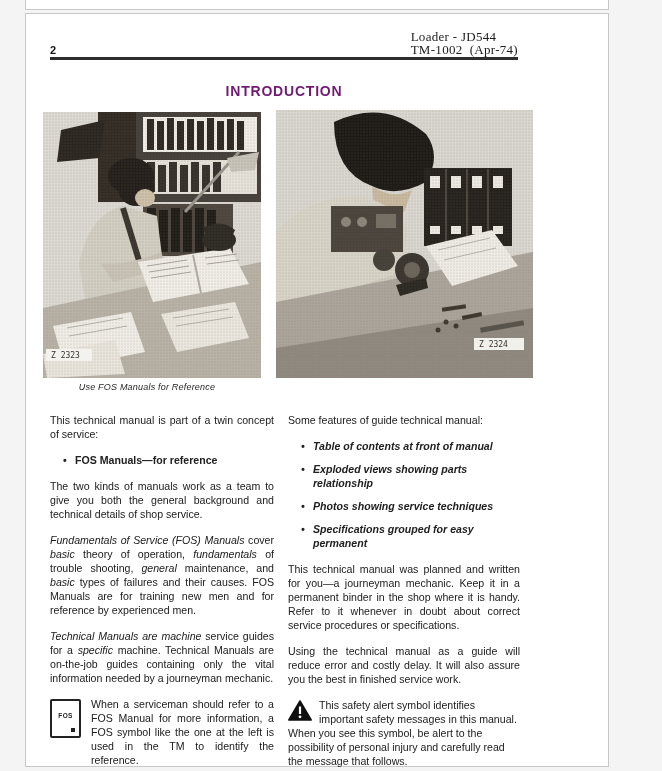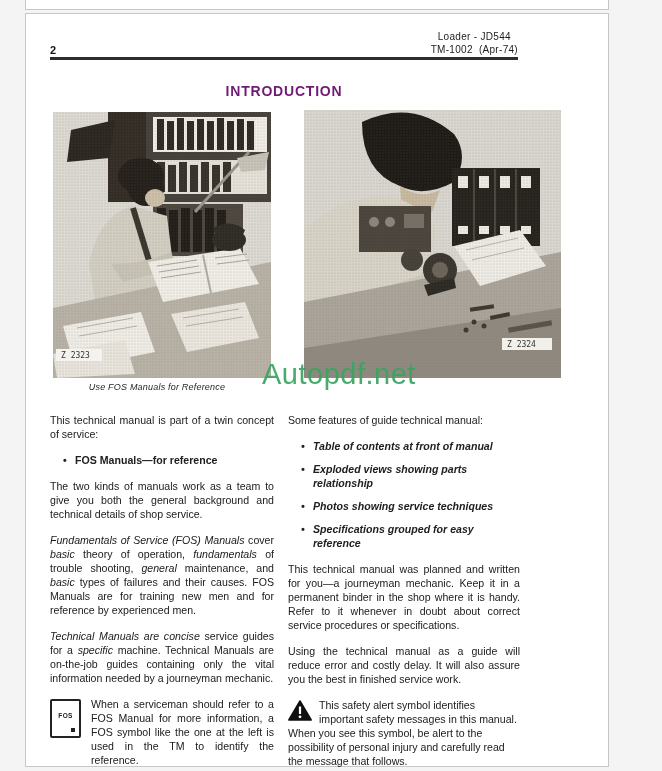--- a/index.html
+++ b/index.html
@@ -18,32 +18,32 @@
     background:#fff;border:1px solid #c7c7c9;
   }
   
   .header{
     position:absolute;left:24px;top:16px;width:468px;
     display:flex;justify-content:space-between;align-items:flex-end;
     border-bottom:3px solid #2d2d2d;padding-bottom:1px;
   }
   .pagenum{font-weight:bold;font-size:11px;color:#161616;}
   .docid{
-    text-align:center;font-family:Liberation Sans, sans-serif;
-    font-size:10px;line-height:13px;color:#1d1d1d;letter-spacing:.3px;
+    text-align:left;font-family:Liberation Serif, serif;
+    font-size:13px;line-height:13px;color:#1d1d1d;letter-spacing:.3px;
   }
   
   .title{
     position:absolute;left:24px;top:69px;width:468px;text-align:center;
     font-size:14px;font-weight:bold;letter-spacing:.8px;color:#701a75;
   }
   
   figure.photo{position:absolute;margin:0;}
-  .photo-left{left:27px;top:98px;width:208px;}
-  .photo-right{left:278px;top:96px;width:216px;}
+  .photo-left{left:17px;top:98px;width:208px;}
+  .photo-right{left:250px;top:96px;width:216px;}
   figure.photo svg{display:block;}
   figcaption{
     font-size:9px;font-style:italic;color:#262626;
     text-align:center;margin-top:4px;letter-spacing:.2px;
   }
   
   .watermark{
     position:absolute;left:236px;top:344px;z-index:6;
     font-size:29px;letter-spacing:.5px;opacity:.92;
     font-family:"Liberation Sans",sans-serif;
@@ -240,50 +240,49 @@
           <circle cx="162" cy="220" r="2.5"></circle>
       </g>
       <rect x="204" y="214" width="44" height="5" fill="#57524a" transform="rotate(-10 226 216)"></rect>
       <rect width="257" height="268" fill="url(#ht2)" opacity="0.4"></rect>
 
       <rect x="198" y="228" width="50" height="12" fill="#f2f0ea"></rect>
       <text x="203" y="237" font-size="8" fill="#35322c" font-family="DejaVu Sans Mono, monospace">Z 2324</text>
     </svg>
   </figure>
 
-  <div class="watermark" style="color: rgb(58, 164, 95);">Autopdf.net</div>
 
   <div class="cols">
 
     <div class="col-l">
       <p class="j">This technical manual is part of a twin concept of service:</p>
       <ul class="blt bold">
         <li>FOS Manuals—for reference</li>
       </ul>
       <p class="j">The two kinds of manuals work as a team to give you both the general background and technical details of shop service.</p>
       <p class="j"><i>Fundamentals of Service (FOS) Manuals</i><span> cover </span><i>basic</i><span> theory of operation, </span><i>fundamentals</i><span> of trouble shooting, </span><i>general</i><span> maintenance, and </span><i>basic</i><span> types of failures and their causes. FOS Manuals are for training new men and for reference by experienced men.</span></p>
-      <p class="j"><i>Technical Manuals are concise</i><span> service guides for a </span><i>specific</i><span> machine. Technical Manuals are on-the-job guides containing only the vital information needed by a journeyman mechanic.</span></p>
+      <p class="j"><i>Technical Manuals are machine</i><span> service guides for a </span><i>specific</i><span> machine. Technical Manuals are on-the-job guides containing only the vital information needed by a journeyman mechanic.</span></p>
 
       <div class="fos-row">
         <div class="fos-box">
           <span class="fos-txt">FOS</span>
           <i class="fos-dot"></i>
         </div>
         <p class="j">When a serviceman should refer to a FOS Manual for more information, a FOS symbol like the one at the left is used in the TM to identify the reference.</p>
       </div>
 
     </div>
 
     <div class="col-r">
       <p class="j">Some features of guide technical manual:</p>
       <ul class="blt ital">
         <li>Table of contents at front of manual</li>
         <li>Exploded views showing parts relationship</li>
         <li>Photos showing service techniques</li>
-        <li>Specifications grouped for easy reference</li>
+        <li>Specifications grouped for easy permanent</li>
       </ul>
       <p class="j">This technical manual was planned and written for you—a journeyman mechanic. Keep it in a permanent binder in the shop where it is handy. Refer to it whenever in doubt about correct service procedures or specifications.</p>
       <p class="j">Using the technical manual as a guide will reduce error and costly delay. It will also assure you the best in finished service work.</p>
 
       <div class="safety j">
         <svg width="24" height="21" viewBox="0 0 24 21">
           <path d="M12 1 L23.2 20 H0.8 Z" fill="#101010" stroke="#101010" stroke-width="1.5" stroke-linejoin="round"></path>
           <rect x="10.9" y="6.5" width="2.2" height="7.5" fill="#fff"></rect>
           <circle cx="12" cy="16.8" r="1.4" fill="#fff"></circle>
         </svg>

